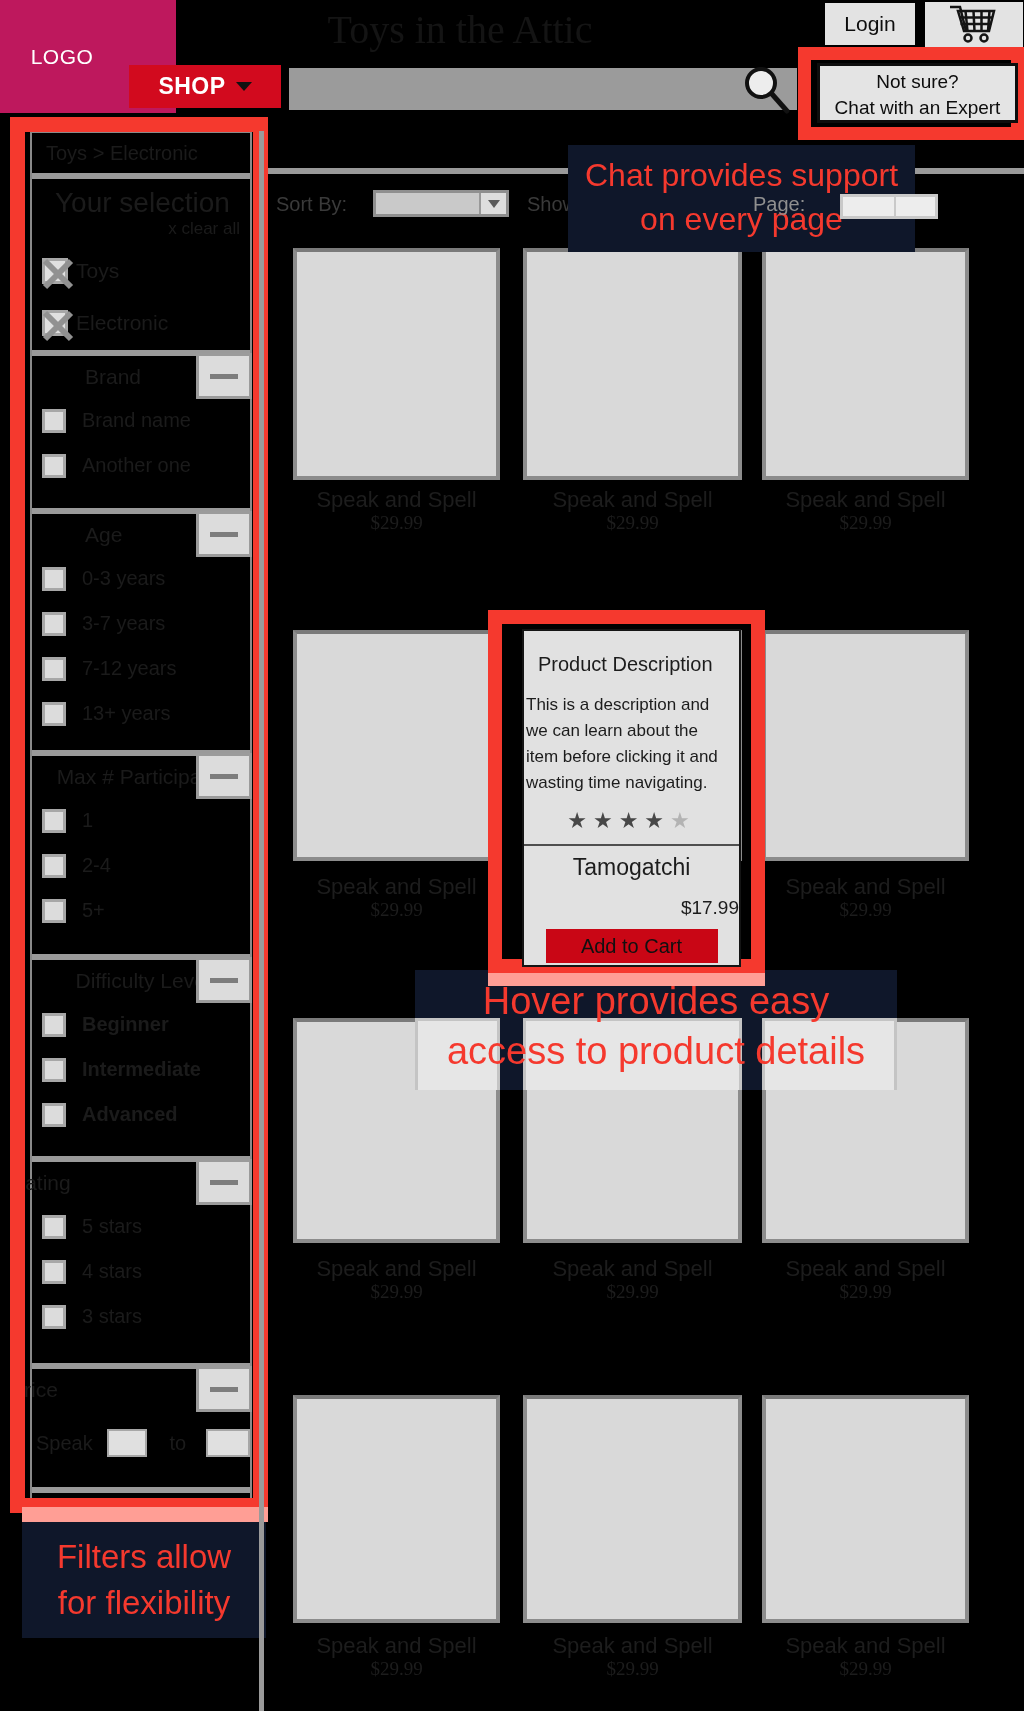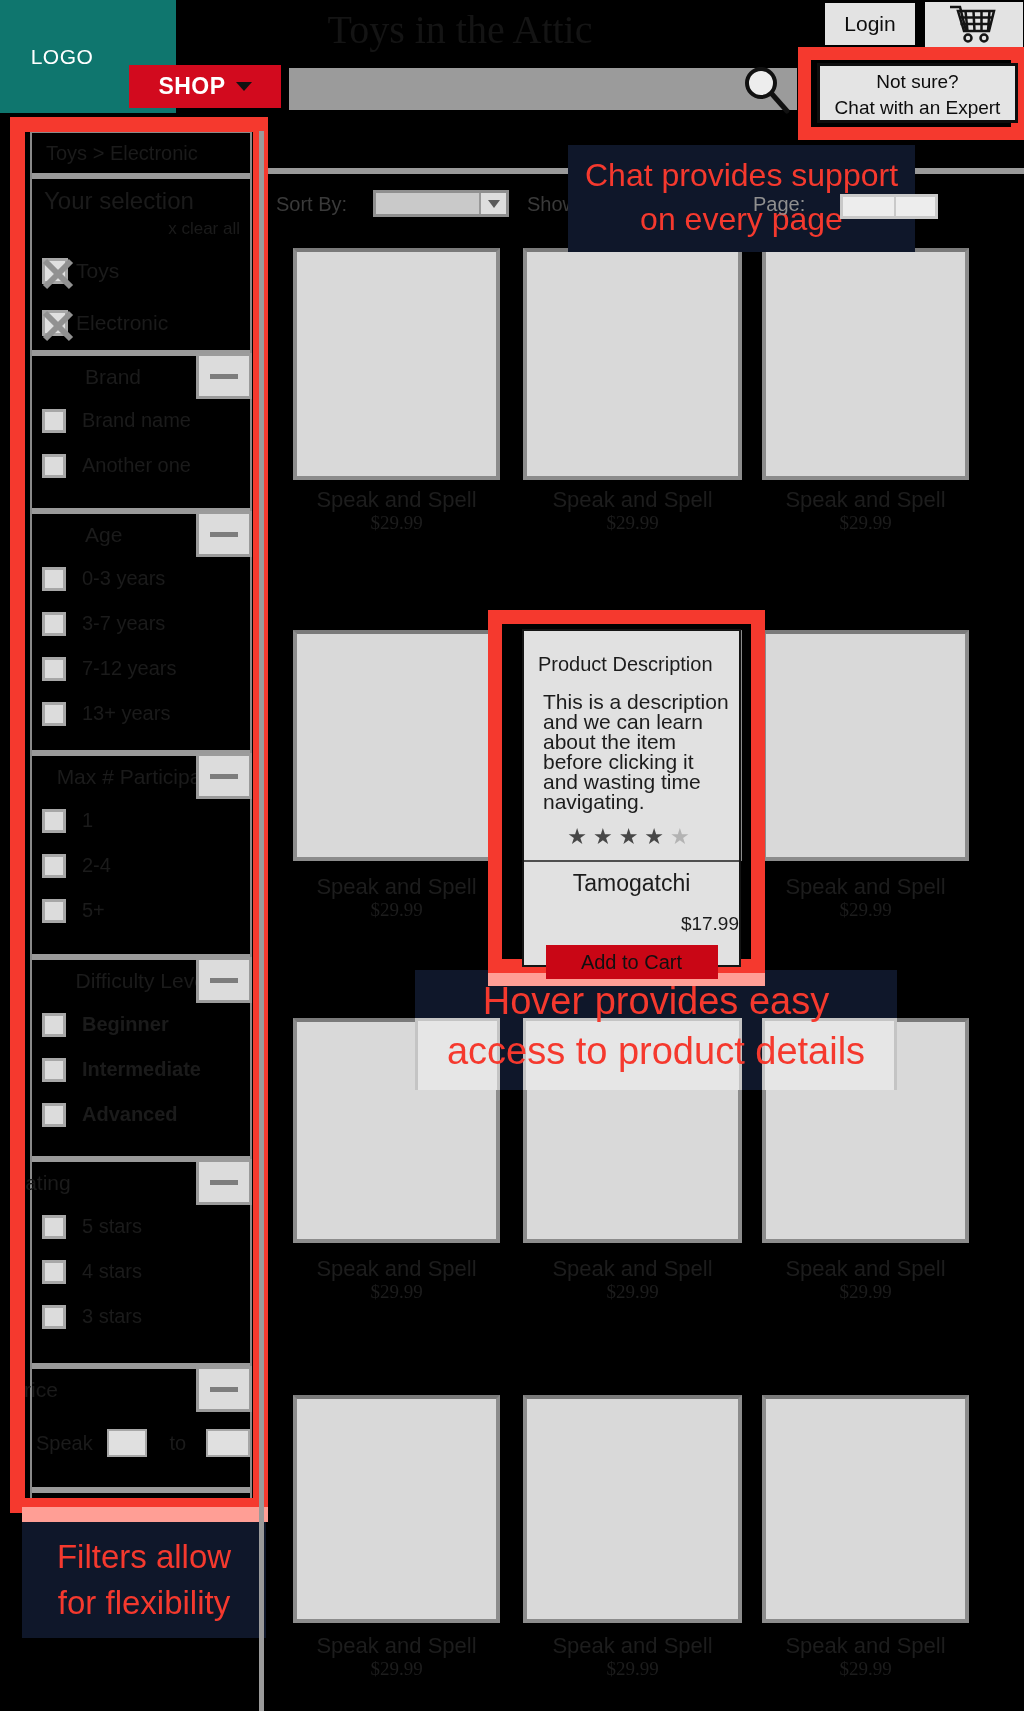--- a/index.html
+++ b/index.html
@@ -4,21 +4,21 @@
 <style>
   * { margin:0; padding:0; box-sizing:border-box; }
   html,body { background:#000; }
   #screen {
     position:relative; width:1024px; height:1711px; overflow:hidden;
     background:#000; font-family:"Liberation Sans", sans-serif;
   }
   .abs { position:absolute; }
 
   
-  .logo-box { left:0; top:0; width:176px; height:113px; background:#0f766e;
+  .logo-box { left:0; top:0; width:176px; height:113px; background:#be185d;
     display:flex; align-items:center; justify-content:center; padding-right:52px;
     color:#fff; font-size:21px; letter-spacing:.5px; }
   .page-title { left:250px; top:6px; width:420px; text-align:center;
     font-family:"Liberation Serif", serif; font-size:40px; color:#141414; }
   .login-btn { left:825px; top:3px; width:90px; height:42px; background:#e3e3e3;
     display:flex; align-items:center; justify-content:center; font-size:21px; color:#0d0d0d; }
   .cart-btn { left:925px; top:2px; width:98px; height:45px; background:#e3e3e3;
     display:flex; align-items:center; justify-content:center; }
   .shop-btn { left:129px; top:65px; width:152px; height:43px; background:#d20a1e;
     display:flex; align-items:center; justify-content:center; gap:10px;
@@ -54,21 +54,21 @@
   .page-stepper .cell-split { background:#c9c9c9; }
 
   
   .sidebar-frame { left:10px; top:117px; width:258px; height:1396px;
     border:15px solid #f5392e; z-index:4; }
   .sidebar-panel { left:30px; top:131px; width:222px; height:1372px; background:#000;
     border:2px solid #8a8a8a; z-index:2; color:#1b1b1b; }
   .crumb-row { height:40px; line-height:40px; padding-left:14px; font-size:20px; }
   .divider { height:6px; background:#9a9a9a; }
   .selection-block { height:171px; padding-top:8px; }
-  .sel-title { font-size:24px; padding-left:12px; height:30px; }
+  .sel-title { font-size:28px; padding-left:23px; height:30px; }
   .clear-all { font-size:17px; text-align:right; padding-right:10px; height:24px; line-height:24px; }
   .sel-row { display:flex; align-items:center; height:44px; margin-top:8px; padding-left:10px; }
   .sel-row .cbx { width:26px; height:26px; background:#e0e0e0; border:3px solid #a7a7a7;
     position:relative; flex:none; }
   .sel-row .cbx svg { position:absolute; left:-4px; top:-4px; overflow:visible; }
   .sel-row .lbl { margin-left:8px; font-size:21px; }
   .sec-head { position:relative; height:42px; }
   .sec-title { position:absolute; top:0; height:42px; line-height:42px; font-size:21px;
     white-space:nowrap; }
   .minus-btn { position:absolute; right:-2px; top:-3px; width:56px; height:46px;
@@ -89,21 +89,21 @@
   .product-cap .pname { font-size:22px; line-height:24px; }
   .product-cap .pprice { font-size:19px; line-height:22px;font-family:Liberation Serif, serif; }
 
   
   .popup-frame { left:488px; top:610px; width:277px; height:363px;
     border:14px solid #f5392e; z-index:8; }
   .popup-shadow { left:488px; top:973px; width:277px; height:13px; background:#ff9e95; z-index:8; }
   .popup-card { left:522px; top:629px; width:219px; height:338px; background:#e1e1e1;
     border:2px solid #141414; z-index:9; color:#1c1c1c; }
   .pd-title { margin:22px 0 0 14px; font-size:20px; }
-  .pd-text { margin:16px 10px 0 19px; font-size:21px; line-height:20px; }
+  .pd-text { margin:16px 10px 0 2px; font-size:17px; line-height:26px; }
   .pd-stars { text-align:center; margin-top:12px; font-size:22px; letter-spacing:6px; }
   .pd-stars .star { color:#474747; }
   .pd-stars .star.empty { color:#b3b3b3; }
   .pd-sep { margin-top:10px; border-top:2px solid #4f4f4f; }
   .pd-name { margin-top:8px; font-size:23px; text-align:center; }
   .pd-price { margin-top:16px; font-size:19px; text-align:right; }
   .add-cart-btn { margin:10px auto 0 auto; width:172px; height:34px; background:#c90615;
     color:#101010; font-size:20px; display:flex; align-items:center; justify-content:center; }
 
   

